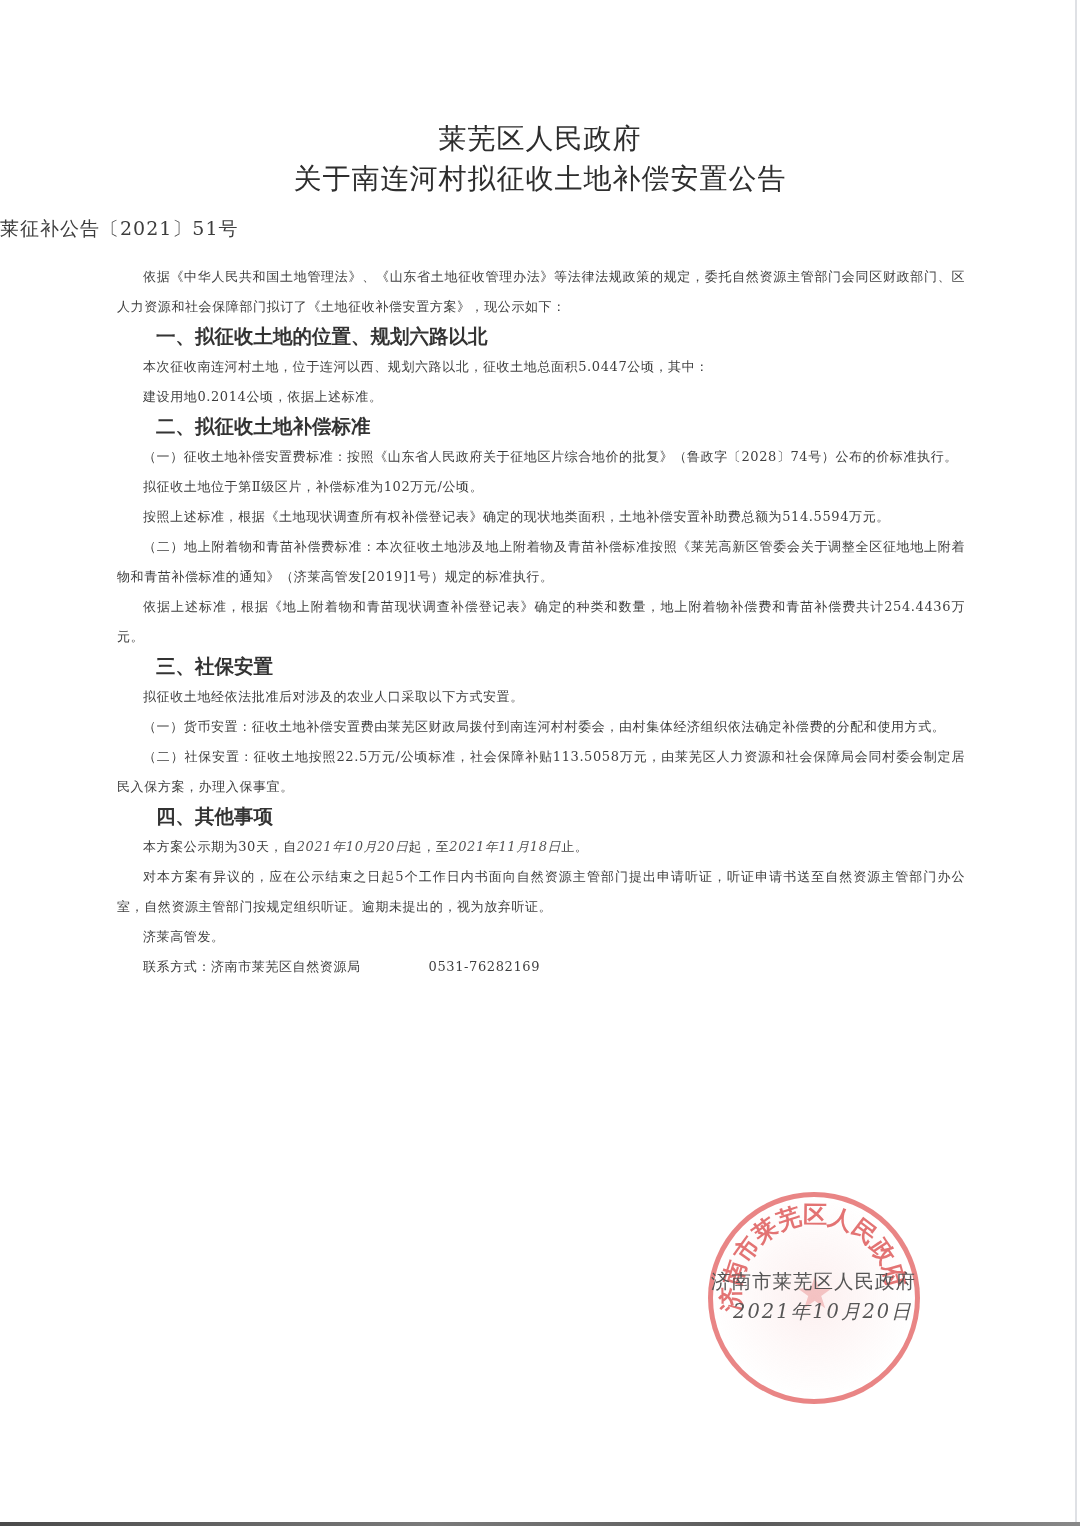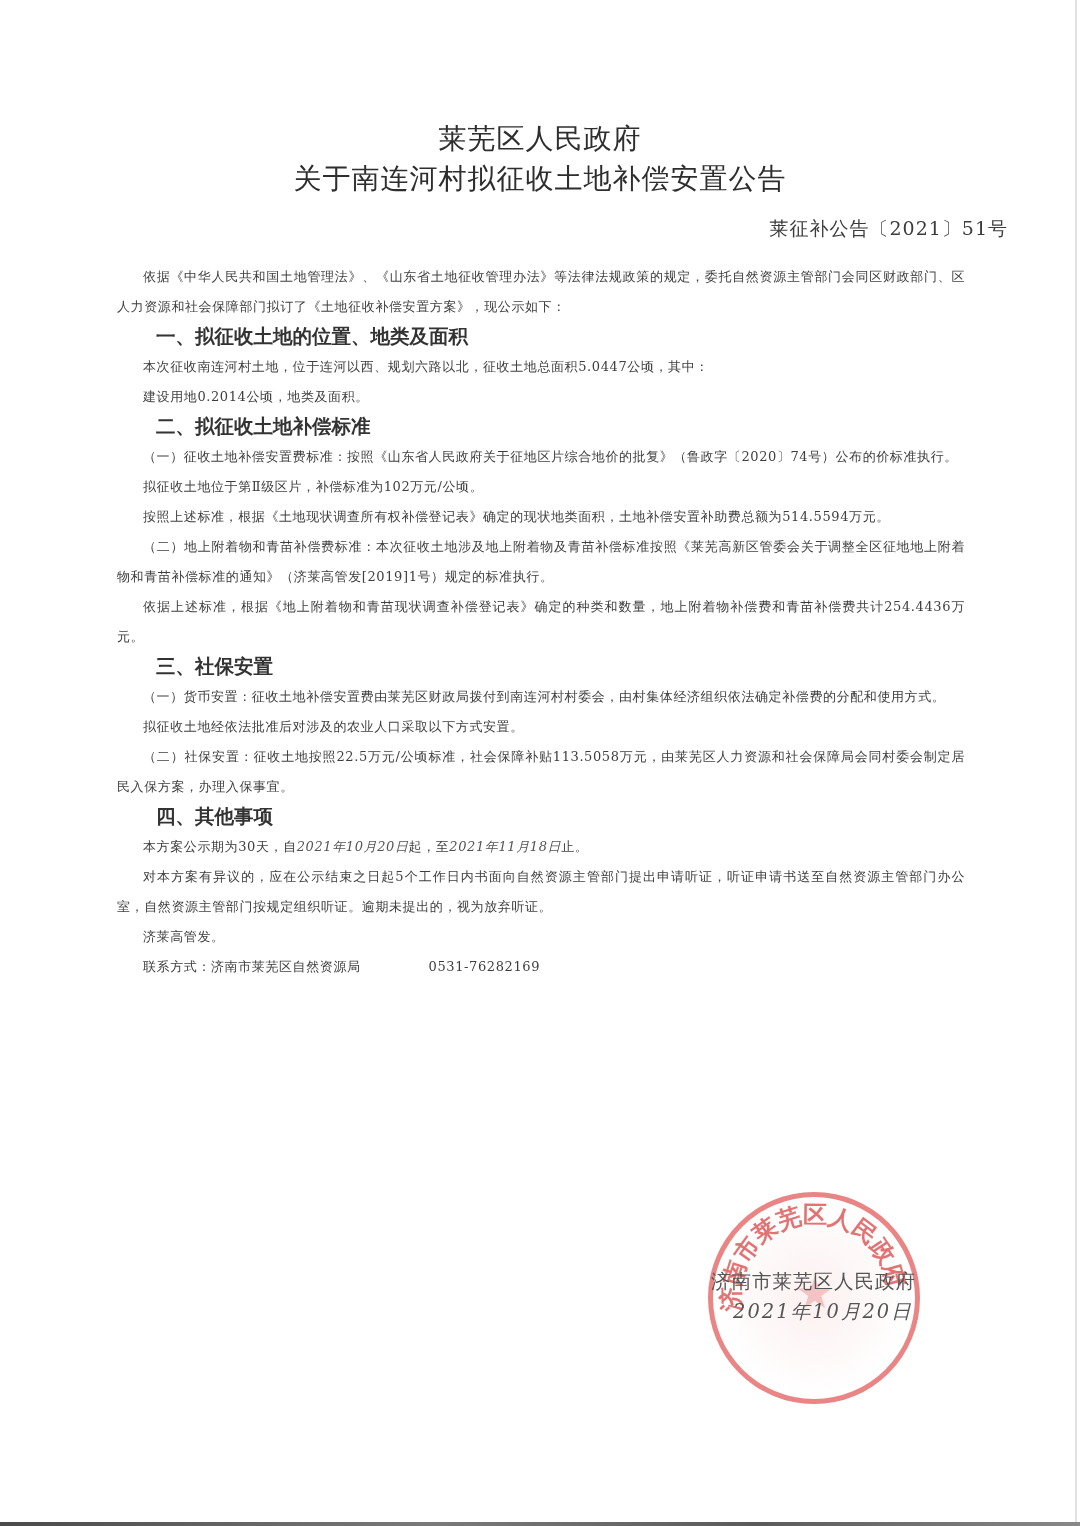--- a/index.html
+++ b/index.html
@@ -12,21 +12,21 @@
     .page { position: absolute; left: 0; top: 0; width: 1080px; height: 1526px; }
     .edge-right { position: absolute; right: 3px; top: 0; width: 2px; height: 1526px; background: #c9cdd3; opacity: .6; }
     .edge-bottom { position: absolute; left: 0; bottom: 0; width: 1080px; height: 4px;
       background: linear-gradient(90deg, #4a4a4a, #7a7a7a 40%, #5a5a5a 70%, #888); }
 
     .title { position: absolute; left: 0; width: 1080px; text-align: center;
       font-family: "DejaVu Sans", "Liberation Sans", sans-serif; font-size: 28px; color: #2e2e2e;
       letter-spacing: 1px; }
     .title.l1 { top: 120px; }
     .title.l2 { top: 153px; margin-top: 7px; }
-    .docno { position: absolute; left: 0; width: 1008px; top: 216px; text-align: right;
+    .docno { position: absolute; left: 0; width: 1008px; top: 216px; text-align: left;
       font-size: 19px; color: #3c3c3c; letter-spacing: 1px; }
 
     .body { position: absolute; left: 117px; top: 262px; width: 848px; }
     .p { font-size: 13px; line-height: 30px; text-indent: 2em; margin: 0; text-align: justify;
       letter-spacing: .6px; color: #3e3e3e; }
     .h { font-family: "DejaVu Sans", "Liberation Sans", sans-serif; font-weight: bold;
       font-size: 19.5px; line-height: 30px; text-indent: 2em; margin: 0; color: #333; }
     .hand { font-family: "DejaVu Serif", serif; font-style: italic; color: #555; }
     .contact { display: flex; }
     .contact .org { }
@@ -48,34 +48,34 @@
   <div class="edge-right"></div>
   <div class="edge-bottom"></div>
 
   <div class="title l1">莱芜区人民政府</div>
   <div class="title l2">关于南连河村拟征收土地补偿安置公告</div>
   <div class="docno">莱征补公告〔2021〕51号</div>
 
   <div class="body">
     <p class="p">依据《中华人民共和国土地管理法》、《山东省土地征收管理办法》等法律法规政策的规定，委托自然资源主管部门会同区财政部门、区人力资源和社会保障部门拟订了《土地征收补偿安置方案》，现公示如下：</p>
 
-    <p class="h">一、拟征收土地的位置、地类及面积</p>
+    <p class="h">一、拟征收土地的位置、规划六路以北</p>
     <p class="p">本次征收南连河村土地，位于连河以西、规划六路以北，征收土地总面积5.0447公顷，其中：</p>
-    <p class="p">建设用地0.2014公顷，地类及面积。</p>
+    <p class="p">建设用地0.2014公顷，依据上述标准。</p>
 
     <p class="h">二、拟征收土地补偿标准</p>
-    <p class="p">（一）征收土地补偿安置费标准：按照《山东省人民政府关于征地区片综合地价的批复》（鲁政字〔2020〕74号）公布的价标准执行。</p>
+    <p class="p">（一）征收土地补偿安置费标准：按照《山东省人民政府关于征地区片综合地价的批复》（鲁政字〔2028〕74号）公布的价标准执行。</p>
     <p class="p">拟征收土地位于第Ⅱ级区片，补偿标准为102万元/公顷。</p>
     <p class="p">按照上述标准，根据《土地现状调查所有权补偿登记表》确定的现状地类面积，土地补偿安置补助费总额为514.5594万元。</p>
     <p class="p">（二）地上附着物和青苗补偿费标准：本次征收土地涉及地上附着物及青苗补偿标准按照《莱芜高新区管委会关于调整全区征地地上附着物和青苗补偿标准的通知》（济莱高管发[2019]1号）规定的标准执行。</p>
     <p class="p">依据上述标准，根据《地上附着物和青苗现状调查补偿登记表》确定的种类和数量，地上附着物补偿费和青苗补偿费共计254.4436万元。</p>
 
     <p class="h">三、社保安置</p>
+    <p class="p">拟征收土地经依法批准后对涉及的农业人口采取以下方式安置。</p>
     <p class="p">（一）货币安置：征收土地补偿安置费由莱芜区财政局拨付到南连河村村委会，由村集体经济组织依法确定补偿费的分配和使用方式。</p>
-    <p class="p">拟征收土地经依法批准后对涉及的农业人口采取以下方式安置。</p>
     <p class="p">（二）社保安置：征收土地按照22.5万元/公顷标准，社会保障补贴113.5058万元，由莱芜区人力资源和社会保障局会同村委会制定居民入保方案，办理入保事宜。</p>
 
     <p class="h">四、其他事项</p>
     <p class="p"><span>本方案公示期为30天，自</span><span class="hand">2021年10月20日</span><span>起，至</span><span class="hand">2021年11月18日</span><span>止。</span></p>
     <p class="p">对本方案有异议的，应在公示结束之日起5个工作日内书面向自然资源主管部门提出申请听证，听证申请书送至自然资源主管部门办公室，自然资源主管部门按规定组织听证。逾期未提出的，视为放弃听证。</p>
     <p class="p">济莱高管发。</p>
     <p class="p contact">
         <span class="org">联系方式：济南市莱芜区自然资源局</span>
         <span class="tel">0531-76282169</span>
       </p>

